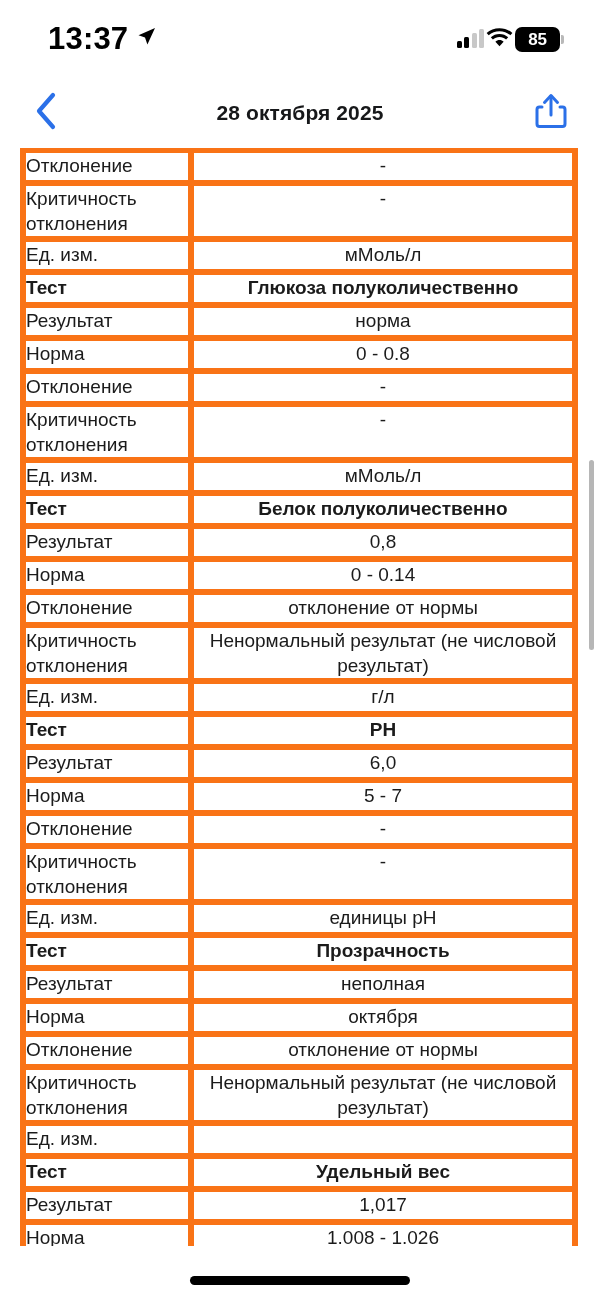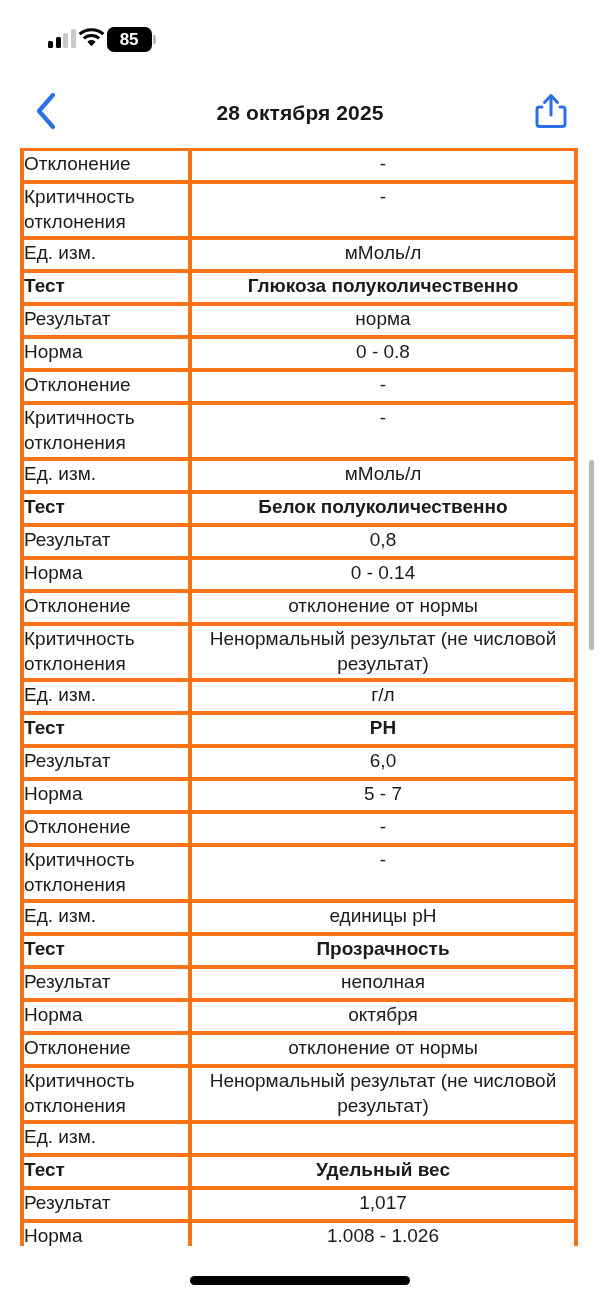--- a/index.html
+++ b/index.html
@@ -151,21 +151,21 @@
   .result-table {
     position: absolute;
     top: -1px;
     left: 20px;
     width: 558px;
     border-collapse: collapse;
     table-layout: fixed;
   }
 
   .result-table td {
-    border: 4px solid #f97316;
+    border: 6px solid #f97316;
     padding: 0;
     vertical-align: top;
   }
 
   .cell-label {
     width: 168px;
     padding: 6px 0 6px 11px;
     font-size: 19px;
     line-height: 25px;
     color: #1b1b1b;
@@ -221,20 +221,28 @@
     background: #000000;
     border-radius: 5px;
   }
 </style>
 </head>
 <body>
 
 <div class="phone">
 
   <div class="status-bar">
+    <div class="status-left">
+      <span class="status-time">13:37</span>
+      <span class="loc-arrow">
+        <svg width="22" height="22" viewBox="0 0 22 22" aria-hidden="true">
+          <path d="M20 2 L3.5 9.2 L10 11.6 L12.4 18.6 Z" fill="#000000"></path>
+        </svg>
+      </span>
+    </div>
 
     <div class="status-right">
       <span class="cell-bars">
         <i class="b1"></i>
           <i class="b2"></i>
           <i class="b3"></i>
           <i class="b4"></i>
       </span>
       <span>
         <svg width="27" height="20" viewBox="0 0 27 20" aria-hidden="true">

